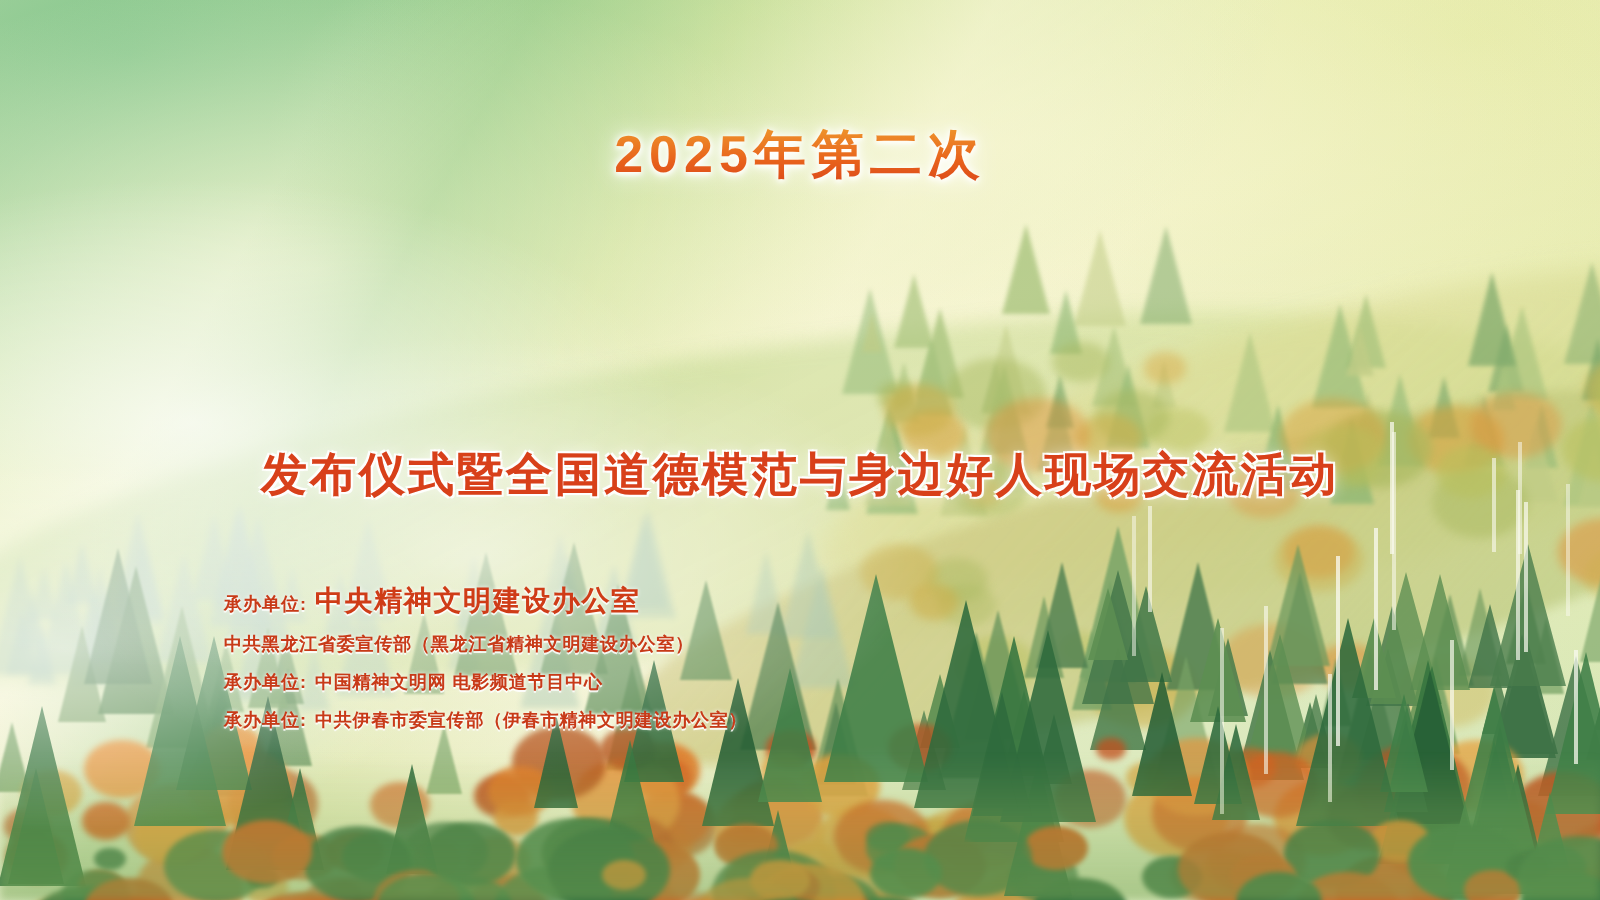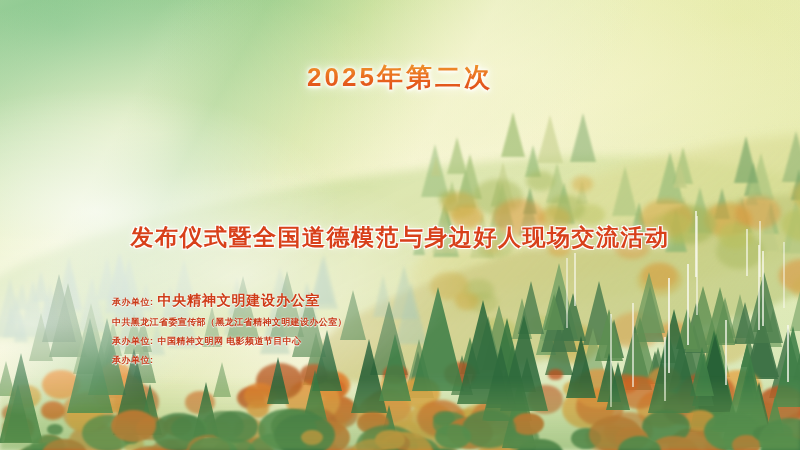--- a/index.html
+++ b/index.html
@@ -567,17 +567,18 @@
         <div class="credit-row">
           <span class="c-label"></span>
           <span class="c-value">中共黑龙江省委宣传部（黑龙江省精神文明建设办公室）</span>
         </div>
         <div class="credit-row">
           <span class="c-label">承办单位:</span>
           <span class="c-value" style="margin-left: 4px;">中国精神文明网 电影频道节目中心</span>
         </div>
         <div class="credit-row">
           <span class="c-label">承办单位:</span>
+          <span class="c-value" style="margin-left: 4px;">中共伊春市委宣传部（伊春市精神文明建设办公室）</span>
         </div>
       </div>
 
   </div>
 </div>
 
 </body></html>

